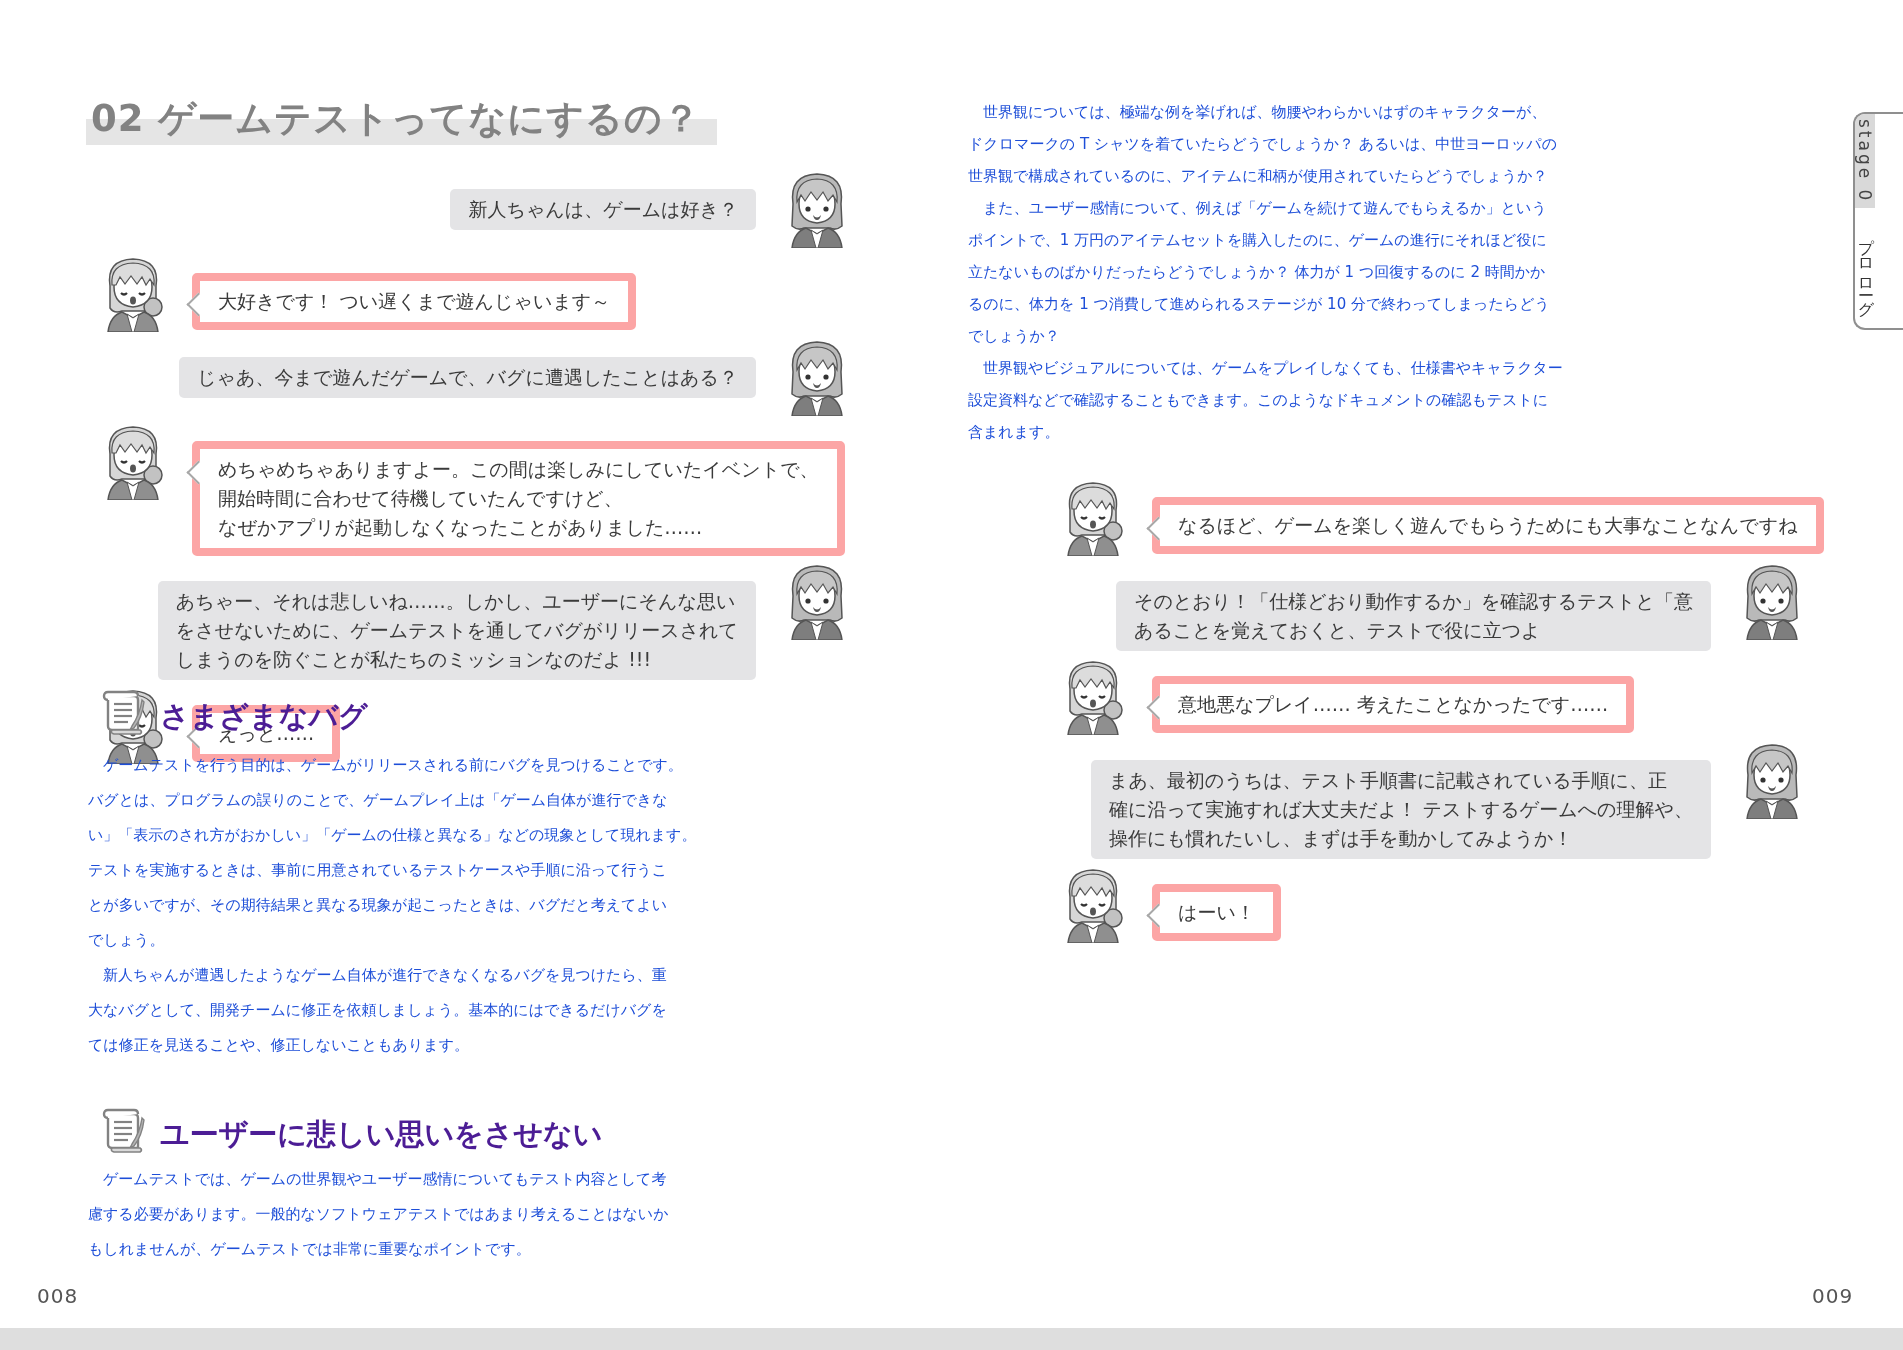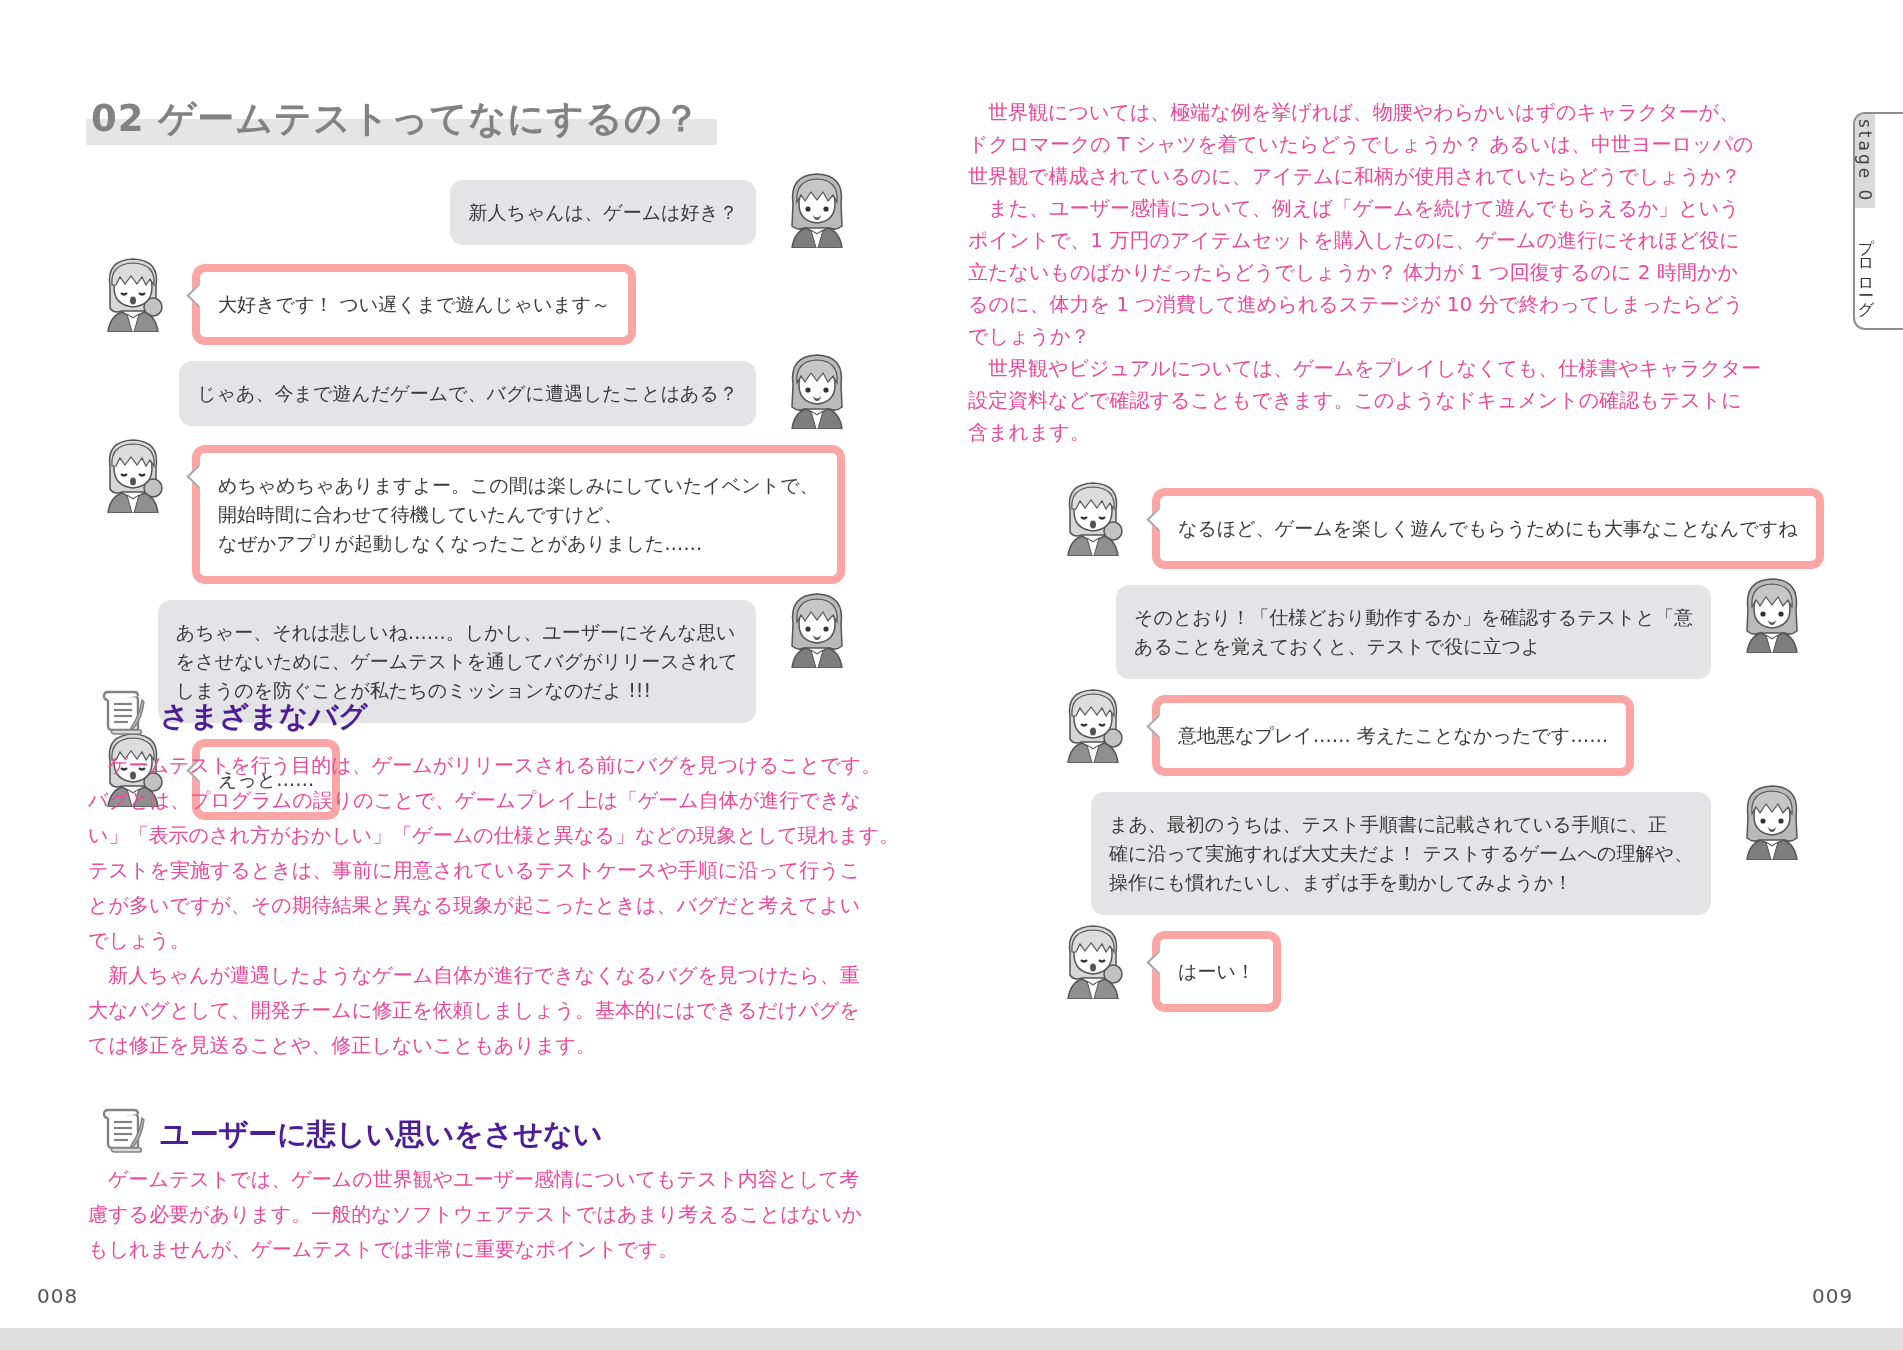--- a/index.html
+++ b/index.html
@@ -23,39 +23,39 @@
   
   .chat { position:absolute; display:flex; flex-direction:column; }
   #left-chat  { left:88px;  top:170px; width:762px; }
   #right-chat { left:1048px; top:478px; width:757px; }
   .crow { display:flex; align-items:flex-start; margin-bottom:6px; }
   .crow.senior { justify-content:flex-end; }
   .avatar { width:66px; height:78px; flex:0 0 66px; }
   .crow.newbie .avatar { margin:0 26px 0 12px; }
   .crow.senior .avatar { margin-left:28px; }
   .bubble {
-    font-size:19px; line-height:29px; padding:18px 18px;
-    border-radius:13px; margin-top:10px;
+    font-size:19px; line-height:29px; padding:6px 18px;
+    border-radius:5px; margin-top:19px;
   }
   .bubble .bline { white-space:nowrap; }
   .bubble.gray { background:#e4e4e6; }
   .bubble.white { background:#fff; border:8px solid #fca5a5; position:relative; }
   .bubble.white::before {
     content:""; position:absolute; left:-10px; top:15px; width:15px; height:15px;
     background:#fff; border-left:2px solid #a8a8a8; border-bottom:2px solid #a8a8a8;
     transform:rotate(45deg);
   }
   
   .sec-head {
     position:absolute; display:flex; align-items:center; gap:14px;
     font-size:29px; font-weight:bold; color:#4c1d95; white-space:nowrap;
   }
   #sec1-head { left:100px; top:688px; }
   #sec2-head { left:100px; top:1106px; }
-  .body-block { position:absolute; font-size:20px; color:#ec4899; }
+  .body-block { position:absolute; font-size:15px; color:#1d4ed8; }
   #sec1-body  { left:88px; top:748px;  width:780px; line-height:35px; }
   #sec2-body  { left:88px; top:1162px; width:780px; line-height:35px; }
   #right-para { left:968px; top:96px;  width:830px; line-height:32px; }
   
   #side-tab {
     position:absolute; left:1853px; top:112px; width:60px; height:218px;
     border:2px solid #8f8f8f; border-right:none; border-radius:12px 0 0 12px;
     overflow:hidden; background:#fff; box-sizing:border-box;
   }
   .tab-stage {

